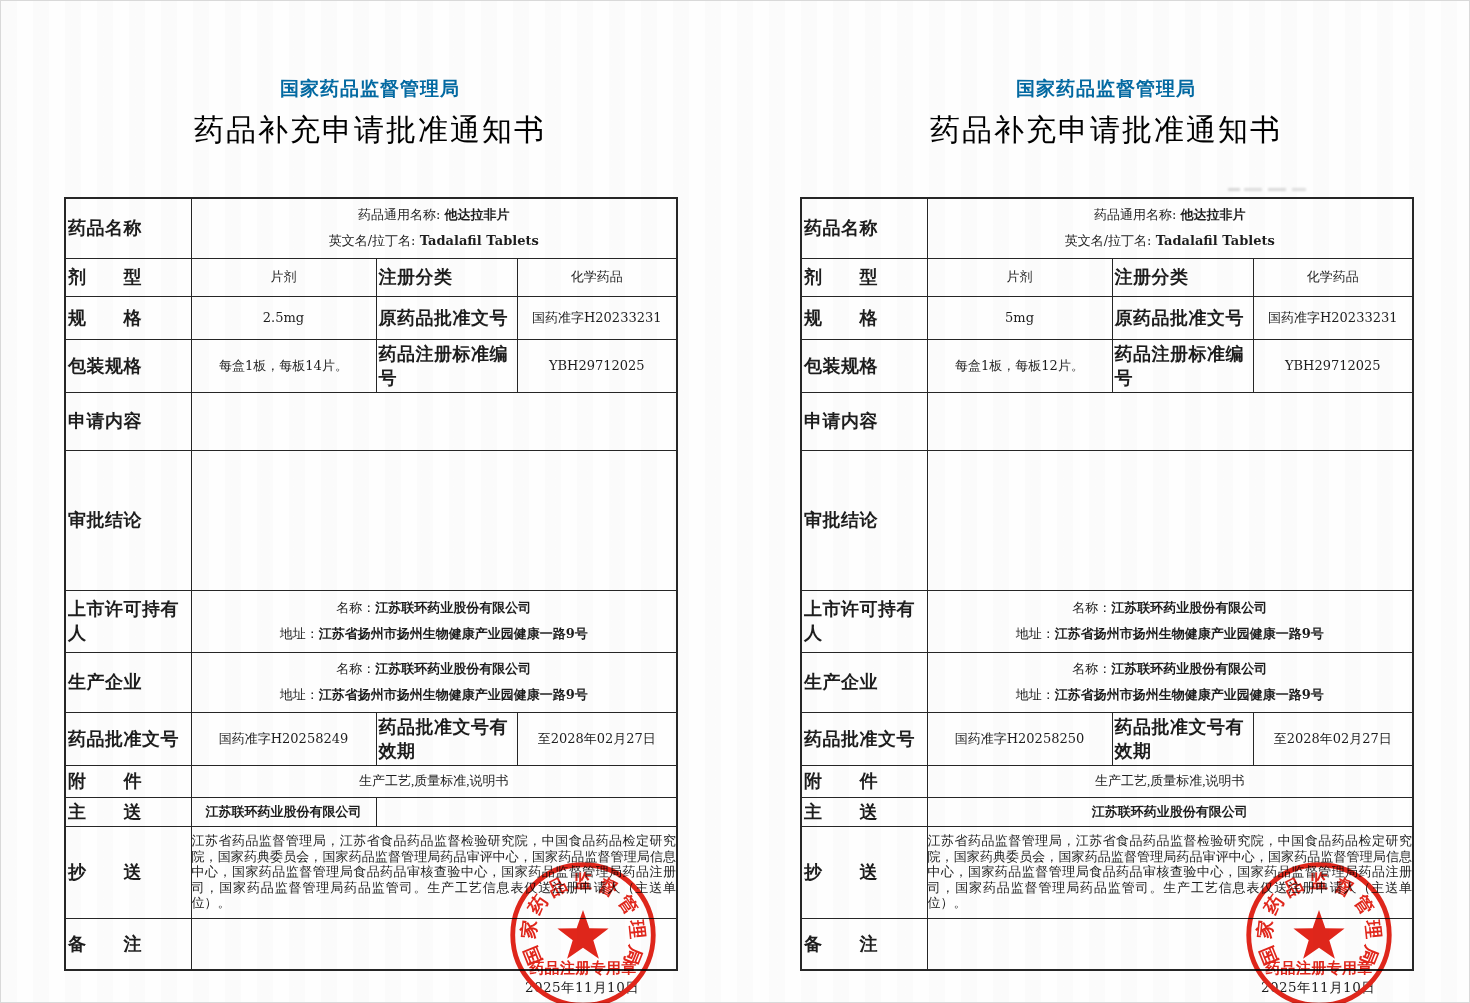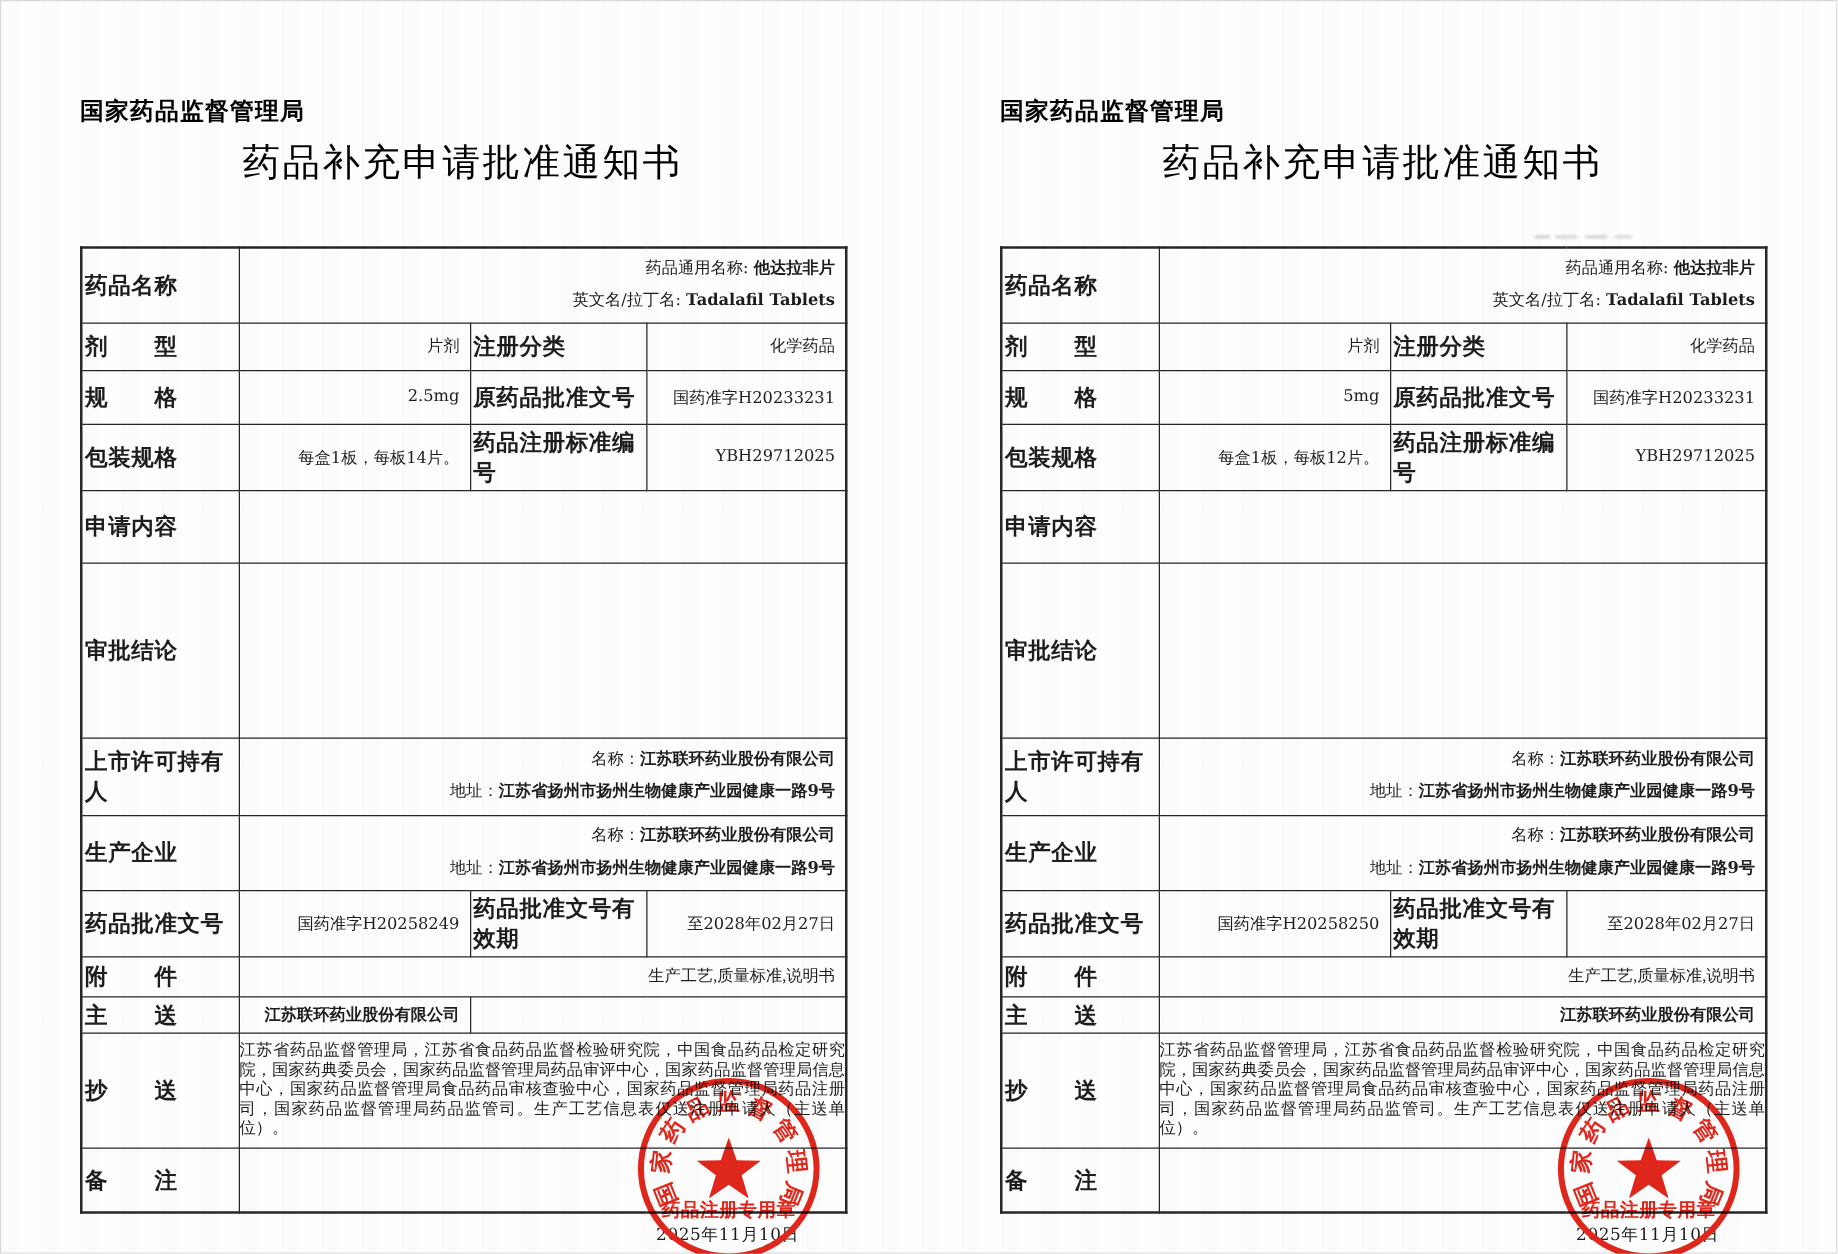--- a/index.html
+++ b/index.html
@@ -9,42 +9,42 @@
     font-family:"DejaVu Serif","Liberation Serif",serif;
   }
   .page-frame{
     position:absolute;inset:0;border:1px solid #d9d9d9;pointer-events:none;
     background:repeating-linear-gradient(90deg,rgba(0,0,0,0.01) 0 16px,rgba(0,0,0,0) 16px 32px);
   }
   .doc{position:absolute;top:0;width:612px;height:1003px;}
   #doc1{left:64px;}
   #doc2{left:800px;}
   .agency{
-    position:absolute;top:76px;left:0;right:0;
+    position:absolute;top:76px;left:0;right:0;text-align:center;
     font-family:Liberation Sans, sans-serif;
-    font-weight:bold;font-size:19px;letter-spacing:1px;color:#000000;
+    font-weight:bold;font-size:19px;letter-spacing:1px;color:#0369a1;
   }
   .title{
     position:absolute;top:110px;left:0;right:0;text-align:center;
     font-size:30px;letter-spacing:2px;color:#000000;white-space:nowrap;
   }
   .smudge{
     position:absolute;top:186px;left:428px;width:86px;height:8px;opacity:.55;filter:blur(1px);
     background:
       linear-gradient(90deg,#b9b9b9 0 12px,transparent 12px 16px,#c4c4c4 16px 34px,transparent 34px 40px,#bdbdbd 40px 58px,transparent 58px 64px,#c6c6c6 64px 78px,transparent 78px);
     background-size:100% 3px;background-repeat:no-repeat;background-position:0 2px;
   }
   table.doc-table{
     position:absolute;top:197px;left:0;width:612px;
     border-collapse:collapse;table-layout:fixed;color:#1d1d1d;
     border:2px solid #262626;
   }
   td{border:1px solid #262626;overflow:hidden;vertical-align:middle;}
   td.lbl{text-align:left;font-weight:bold;font-size:18px;letter-spacing:.5px;padding:2px;}
-  td.val{font-size:13px;padding:2px 8px;text-align:right;margin-top:16px;}
+  td.val{font-size:13px;padding:2px 8px;text-align:center;margin-top:16px;}
   td.val .b{font-weight:bold;}
   .pair-line{line-height:26px;white-space:nowrap;}
   td.cc-cell{font-size:13px;line-height:15.6px;padding:3px 0;text-align:justify;}
   tr.h60{height:60px;} tr.h38{height:38px;} tr.h43{height:43px;} tr.h42{height:42px;}
   tr.h58{height:58px;} tr.h140{height:140px;} tr.h62{height:62px;} tr.h60b{height:60px;}
   tr.h30{height:30px;} tr.h32{height:32px;font-family:Liberation Serif, serif;} tr.h28{height:28px;} tr.h92{height:92px;}
   tr.h59{height:52px;}
   .stamp{
     position:absolute;top:858px;left:442px;width:154px;height:154px;
     mix-blend-mode:multiply;

